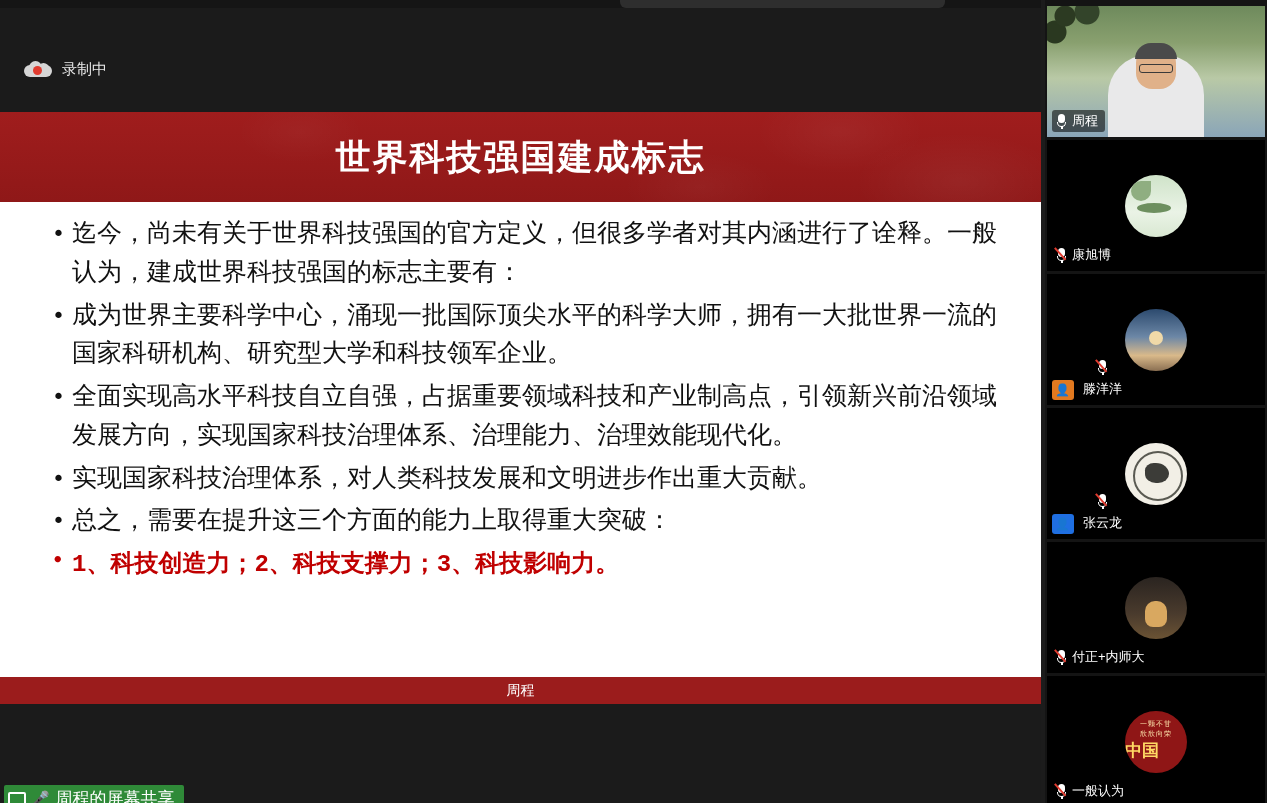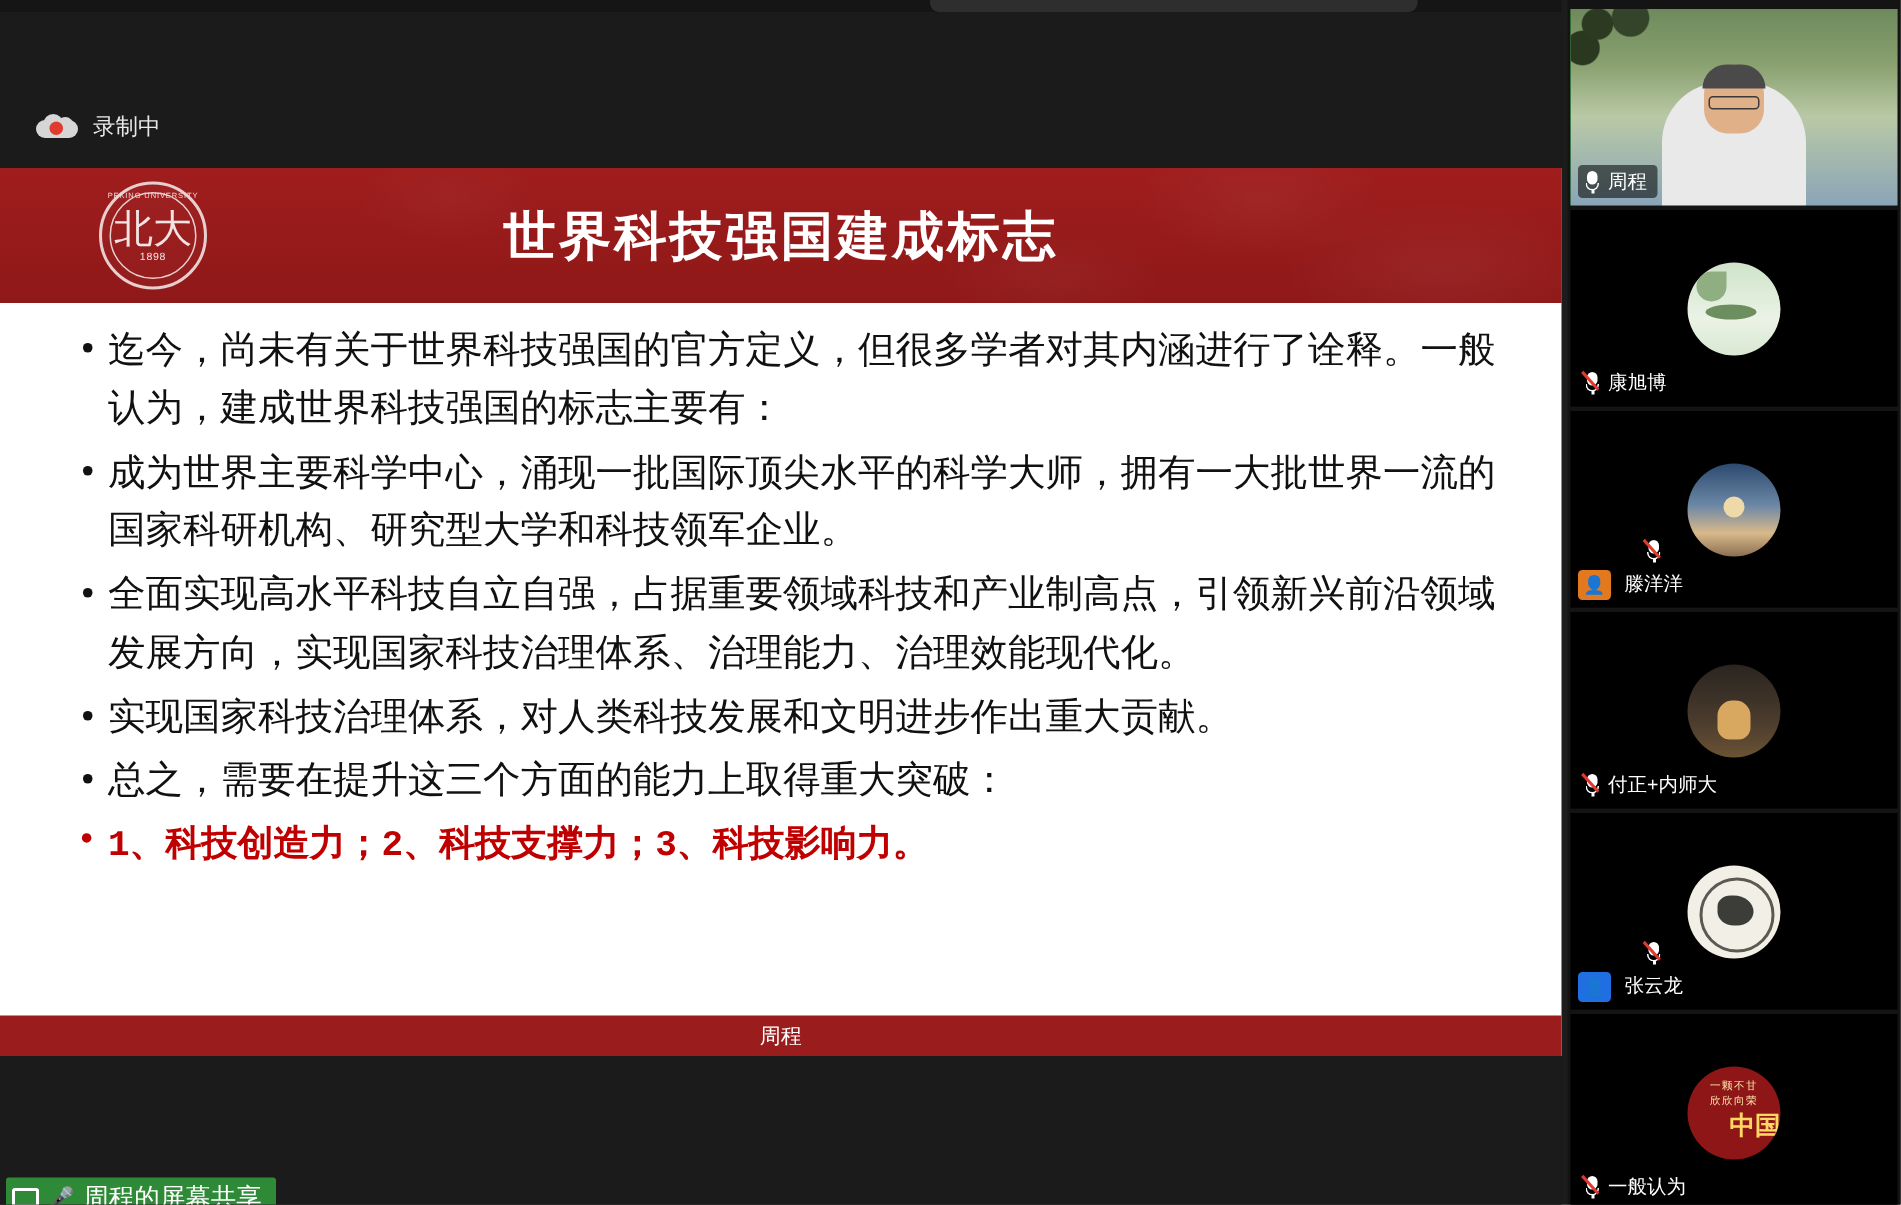--- a/index.html
+++ b/index.html
@@ -25,21 +25,21 @@
     background: #2e2e2e; border-radius: 0 0 6px 6px;
   }
 
   
   .share-area {
     position: absolute; top: 8px; left: 0; width: 1041px; height: 795px;
     background: #1b1b1b;
   }
 
   .rec-bar {
-    position: absolute; top: 15px; left: 0; width: 1041px; height: 104px;
+    position: absolute; top: 0; left: 0; width: 1041px; height: 104px;
     background: #1b1b1b;
   }
   .rec-indicator {
     position: absolute; top: 52px; left: 24px;
     display: flex; align-items: center; gap: 10px;
   }
   .rec-cloud {
     position: relative; width: 28px; height: 17px;
   }
   .rec-cloud .c1 {
@@ -264,21 +264,21 @@
     content:""; position:absolute; left: 20px; top: 20px; width: 24px; height: 20px;
     background: #3c3c38; border-radius: 40% 60% 50% 50%;
   }
   .av-dog { background: linear-gradient(180deg, #2a2420 0%, #4a3b2d 60%, #6b5334 100%); }
   .av-dog:after {
     content:""; position:absolute; left: 20px; top: 24px; width: 22px; height: 26px;
     background: #d9a860; border-radius: 10px 10px 8px 8px;
   }
   .av-china { background: #8f1616; }
   .av-china .big {
-    position: absolute; left: 0; top: 28px; width: 62px; text-align: right;
+    position: absolute; left: 0; top: 28px; width: 62px; text-align: left;
     color: #ffd964; font-size: 17px; font-weight: bold;
     font-family: Liberation Mono, monospace;
   }
   .av-china .small {
     position: absolute; left: 0; top: 8px; width: 62px; text-align: center;
     color: #ffe9b0; font-size: 7px; letter-spacing: 1px;
   }
   .av-china .small2 {
     position: absolute; left: 0; top: 18px; width: 62px; text-align: center;
     color: #ffe9b0; font-size: 7px; letter-spacing: 1px;
@@ -302,27 +302,20 @@
             <span class="c2"></span>
             <span class="c3"></span>
             <span class="dot"></span>
         </span>
         <span class="rec-text">录制中</span>
       </div>
     </div>
 
     <div class="slide">
       <div class="slide-header">
-        <div class="pku-seal">
-          <div class="arc">PEKING UNIVERSITY</div>
-          <div class="inner">
-            <div class="glyph">北大</div>
-            <div class="year">1898</div>
-          </div>
-        </div>
         <div class="slide-title">世界科技强国建成标志</div>
       </div>
 
       <div class="slide-body">
         <div class="bullet">
           <span class="dot">•</span>
           <span class="txt">迄今，尚未有关于世界科技强国的官方定义，但很多学者对其内涵进行了诠释。一般认为，建成世界科技强国的标志主要有：</span>
         </div>
         <div class="bullet">
           <span class="dot">•</span>
@@ -404,46 +397,46 @@
             <span class="stand"></span>
             <span class="pole"></span>
             <span class="slash"></span>
         </span>
         <span>滕洋洋</span>
       </div>
     </div>
 
     <div class="tile">
       <div class="v-avatar-wrap">
-        <div class="v-avatar av-dog"></div>
-      </div>
-      <div class="name-tag">
-        <span class="mic muted">
-          <span class="body"></span>
-            <span class="stand"></span>
-            <span class="pole"></span>
-            <span class="slash"></span>
-        </span>
-        <span>付正+内师大</span>
-      </div>
-    </div>
-
-    <div class="tile">
-      <div class="v-avatar-wrap">
         <div class="v-avatar av-ink"></div>
       </div>
       <div class="host-badge blue">👤</div>
       <div class="name-tag with-badge">
         <span class="mic muted">
           <span class="body"></span>
             <span class="stand"></span>
             <span class="pole"></span>
             <span class="slash"></span>
         </span>
         <span>张云龙</span>
+      </div>
+    </div>
+
+    <div class="tile">
+      <div class="v-avatar-wrap">
+        <div class="v-avatar av-dog"></div>
+      </div>
+      <div class="name-tag">
+        <span class="mic muted">
+          <span class="body"></span>
+            <span class="stand"></span>
+            <span class="pole"></span>
+            <span class="slash"></span>
+        </span>
+        <span>付正+内师大</span>
       </div>
     </div>
 
     <div class="tile">
       <div class="v-avatar-wrap">
         <div class="v-avatar av-china">
           <span class="small">一颗不甘</span>
           <span class="small2">欣欣向荣</span>
           <span class="big">中国</span>
         </div>

